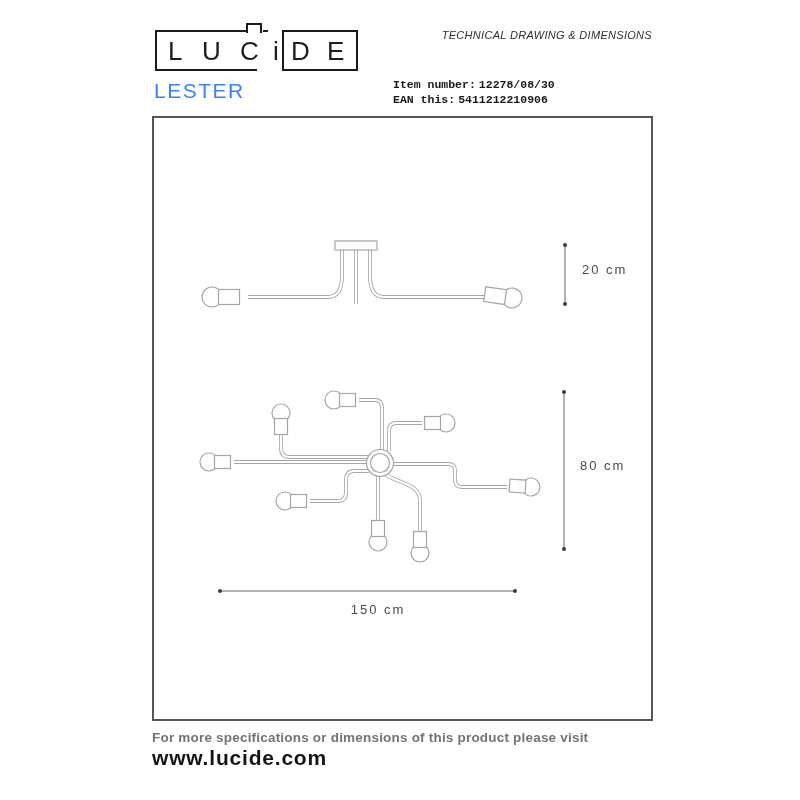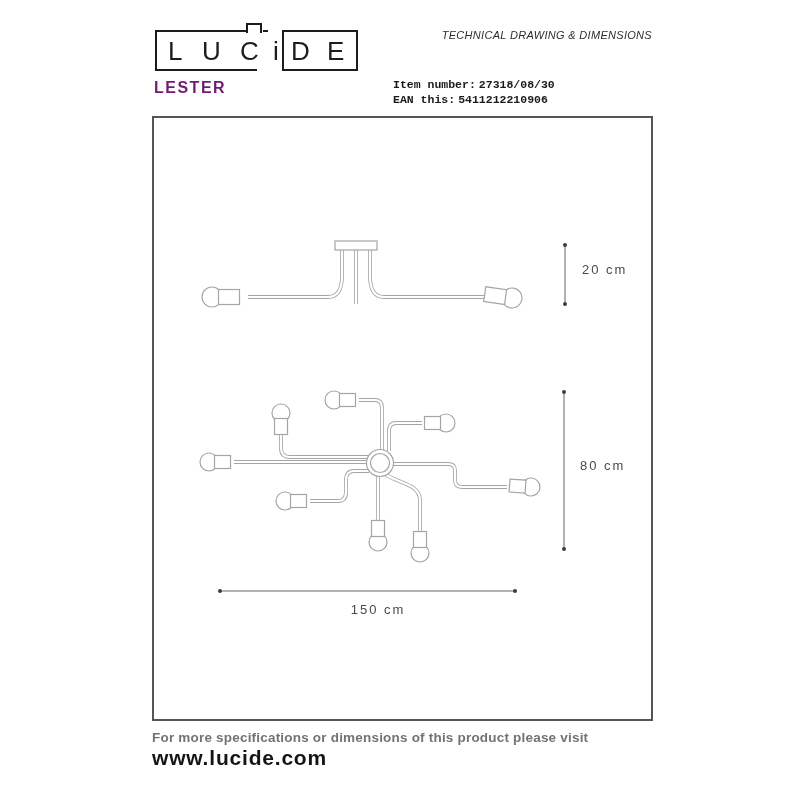--- a/index.html
+++ b/index.html
@@ -14,22 +14,22 @@
   .logo .letter{position:absolute;top:0;height:37px;line-height:38px;
     font-size:26px;color:#1c1c1c;font-weight:400;}
   .l-0{left:11px}.l-1{left:45px}.l-2{left:83px}.l-3{left:116px}.l-4{left:134px}.l-5{left:170px}
   .logo-tab{position:absolute;left:89px;top:-9px;width:12px;height:8px;
     border:2px solid #1c1c1c;border-bottom:none;background:#fff;}
   .logo-gap-top{position:absolute;left:89px;top:-2px;width:17px;height:2px;background:#fff;}
   .logo-gap-top2{position:absolute;left:111px;top:-2px;width:14px;height:2px;background:#fff;}
   .logo-gap-bottom{position:absolute;left:100px;bottom:-2px;width:25px;height:2px;background:#fff;}
   .logo-divider{position:absolute;left:125px;top:0;bottom:0;width:2px;background:#1c1c1c;}
 
-  .product-name{left:154px;top:79px;font-size:16px;font-weight:700;
-    letter-spacing:1.5px;color:#701a75;}
+  .product-name{left:154px;top:79px;font-size:21px;font-weight:400;
+    letter-spacing:1.5px;color:#3b82f6;}
   .doc-title{top:29px;right:148px;font-size:11px;letter-spacing:.3px;color:#2d2d2d;font-style:italic;}
   .item-block{left:393px;top:77px;font-size:11.5px;font-weight:700;
     line-height:14px;color:#1a1a1a;}
   .item-block .row span{margin-right:3px;font-family:Liberation Mono, monospace;}
 
   
   .drawing-box{left:152px;top:116px;width:497px;height:601px;border:2px solid #555;background:#fff;}
   .dim-label{position:absolute;font-size:13px;color:#4a4a4a;letter-spacing:2px;white-space:nowrap;}
   .dim-20{left:428px;top:144px;}
   .dim-80{left:426px;top:340px;}
@@ -61,21 +61,21 @@
   <span class="logo-gap-bottom"></span>
   <span class="logo-tab"></span>
   <span class="logo-divider"></span>
 </div>
 
 <div class="abs product-name">LESTER</div>
 <div class="abs doc-title">TECHNICAL DRAWING &amp; DIMENSIONS</div>
 
 <div class="abs item-block">
   <div class="row">
-    <span>Item number:</span><span>27318/08/30</span>
+    <span>Item number:</span><span>12278/08/30</span>
   </div>
   <div class="row">
     <span>EAN this:</span><span>5411212210906</span>
   </div>
 </div>
 
 <div class="abs drawing-box">
 
   <svg width="497" height="601" viewBox="0 0 497 601">
 

